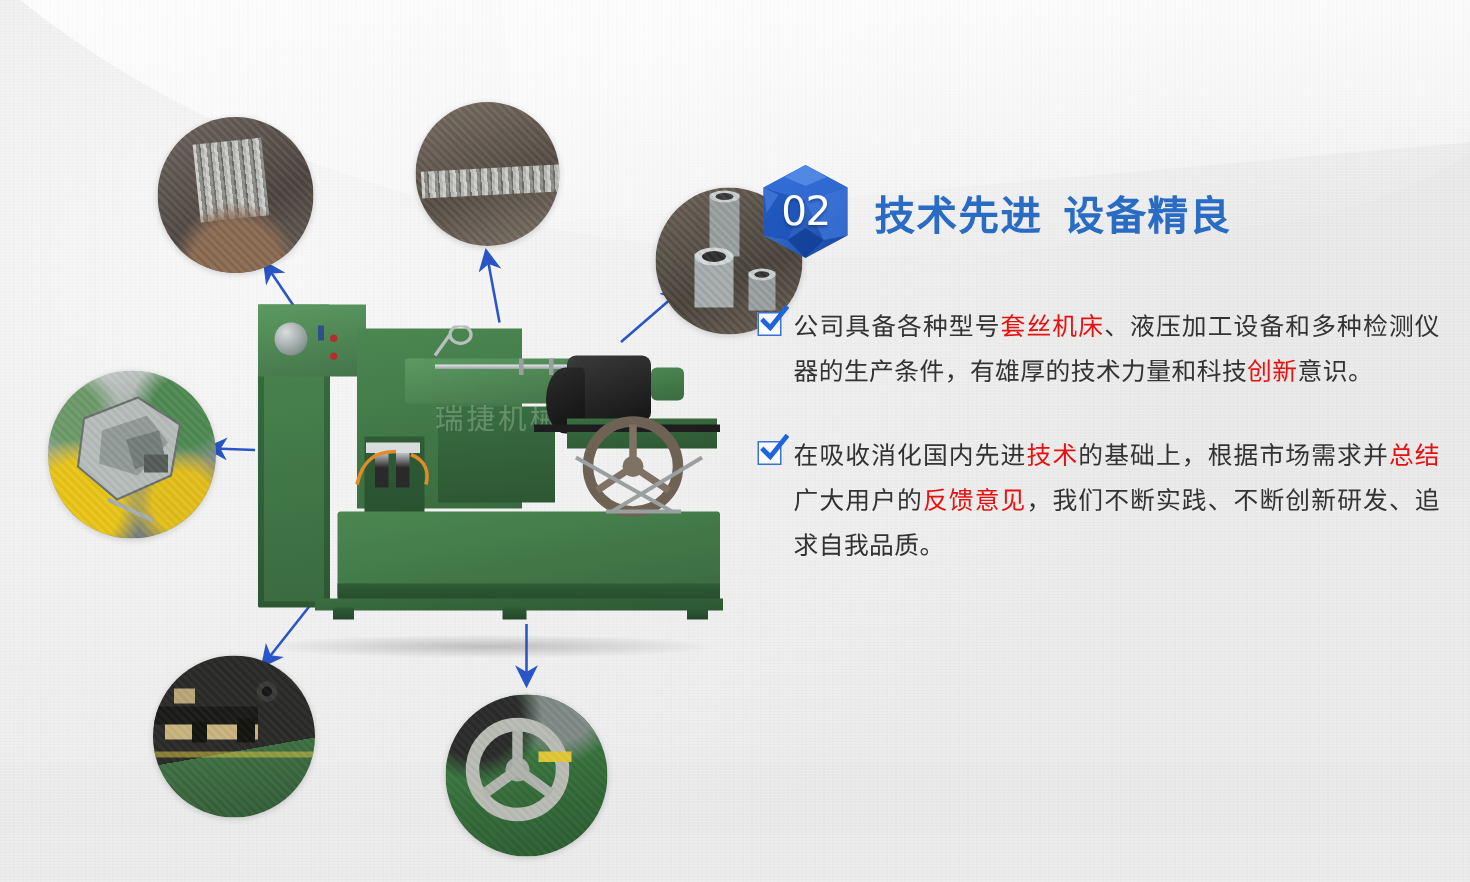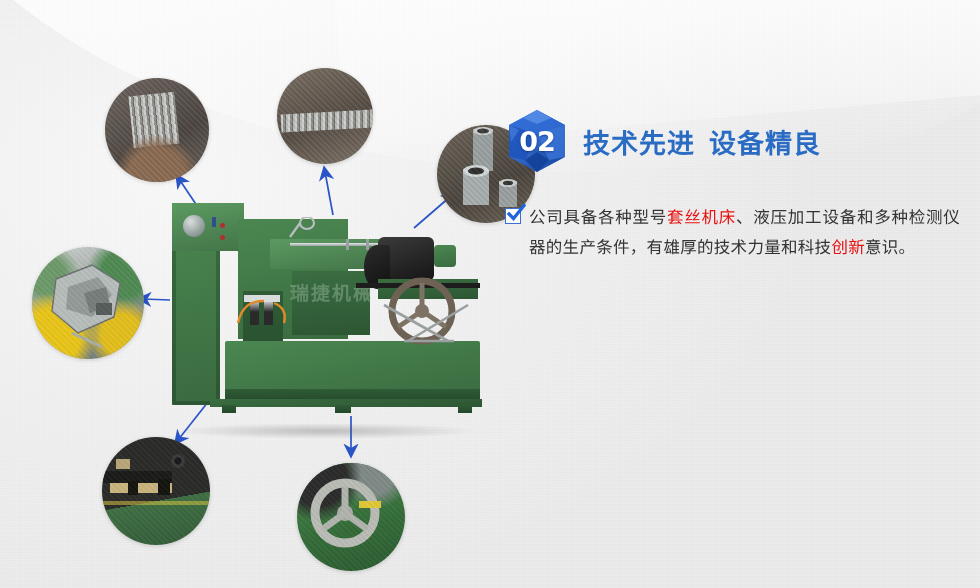--- a/index.html
+++ b/index.html
@@ -40,22 +40,22 @@
 
   
   .machine{position:absolute;left:150px;top:183px;width:340px;height:250px;}
   .m-shadow{position:absolute;left:20px;bottom:-6px;width:310px;height:16px;
     background:radial-gradient(ellipse at center, rgba(80,80,80,.30), rgba(0,0,0,0) 70%);}
   .mp{position:absolute;}
   .g-dark{background:linear-gradient(175deg,#3a6e41,#2d5633);}
   .g-mid{background:linear-gradient(170deg,#4b8751,#3a6b40);}
   .g-light{background:linear-gradient(170deg,#5c9a61,#437449);}
   .g-deep{background:linear-gradient(180deg,#2f5c36,#24472a);}
-  .wm{position:absolute;left:140px;top:95px;width:120px;color:rgba(210,230,210,.30);
-    font-size:19px;font-weight:700;letter-spacing:2px;}
+  .wm{position:absolute;left:140px;top:81px;width:120px;color:rgba(210,230,210,.30);
+    font-size:19px;font-weight:400;letter-spacing:2px;}
 
   
   .circ{position:absolute;border-radius:50%;overflow:hidden;
     box-shadow:0 1px 4px rgba(0,0,0,.16);}
   .circ .inner{position:absolute;inset:0;}
   .grain{position:absolute;inset:0;
     background-image:
       repeating-linear-gradient(45deg, rgba(255,255,255,.10) 0 2px, rgba(0,0,0,.10) 2px 4px);
     opacity:.5;}
   .threads{position:absolute;
@@ -64,21 +64,21 @@
 
   
   .arrow{position:absolute;pointer-events:none;}
 
   
   .content{position:absolute;left:505px;top:105px;width:455px;}
   .head{display:flex;align-items:center;height:72px;}
   .badge{position:relative;width:64px;height:66px;flex:0 0 64px;}
   .badge svg{display:block;}
   .badge .num{position:absolute;inset:0;display:flex;align-items:center;justify-content:center;
-    color:#ffffff;font-size:27px;font-weight:700;letter-spacing:-1px;
+    color:#ffffff;font-size:27px;font-weight:400;letter-spacing:-1px;
     text-shadow:0 1px 2px rgba(10,40,100,.55);font-family:"DejaVu Sans","Liberation Sans",sans-serif;}
   .title{margin-left:14px;color:#2a6cc4;font-size:27px;font-weight:700;letter-spacing:1px;
     white-space:nowrap;}
   .title .gap{display:inline-block;width:14px;}
 
   .bullets{margin-top:26px;}
   .bullet{position:relative;display:flex;margin-bottom:26px;justify-content:center;}
   .chk{position:relative;flex:0 0 20px;width:20px;height:20px;margin-top:3px;}
   .chk .box{position:absolute;left:0;top:2px;width:14px;height:14px;border:1px solid #3a6fd8;background:#fbfcff;}
   .chk .tick{position:absolute;left:1px;top:-3px;}
@@ -295,17 +295,28 @@
           <span class="box"></span>
           <svg class="tick" width="20" height="20" viewBox="0 0 20 20">
             <path d="M3,11 L7.5,15.5 L18,2.5" stroke="#1f63dd" stroke-width="3.2" fill="none" stroke-linecap="square"></path>
           </svg>
         </span>
         <span class="btext">
           <span>公司具备各种型号</span><span class="hl">套丝机床</span><span>、液压加工设备和多种检测仪器的生产条件，有雄厚的技术力量和科技</span><span class="hl">创新</span><span>意识。</span>
         </span>
       </div>
 
+      <div class="bullet">
+        <span class="chk">
+          <span class="box"></span>
+          <svg class="tick" width="20" height="20" viewBox="0 0 20 20">
+            <path d="M3,11 L7.5,15.5 L18,2.5" stroke="#1f63dd" stroke-width="3.2" fill="none" stroke-linecap="square"></path>
+          </svg>
+        </span>
+        <span class="btext">
+          <span>在吸收消化国内先进</span><span class="hl">技术</span><span>的基础上，根据市场需求并</span><span class="hl">总结</span><span>广大用户的</span><span class="hl">反馈意见</span><span>，我们不断实践、不断创新研发、追求自我品质。</span>
+        </span>
+      </div>
 
     </div>
   </div>
 
 </div>
 
 </body></html>

